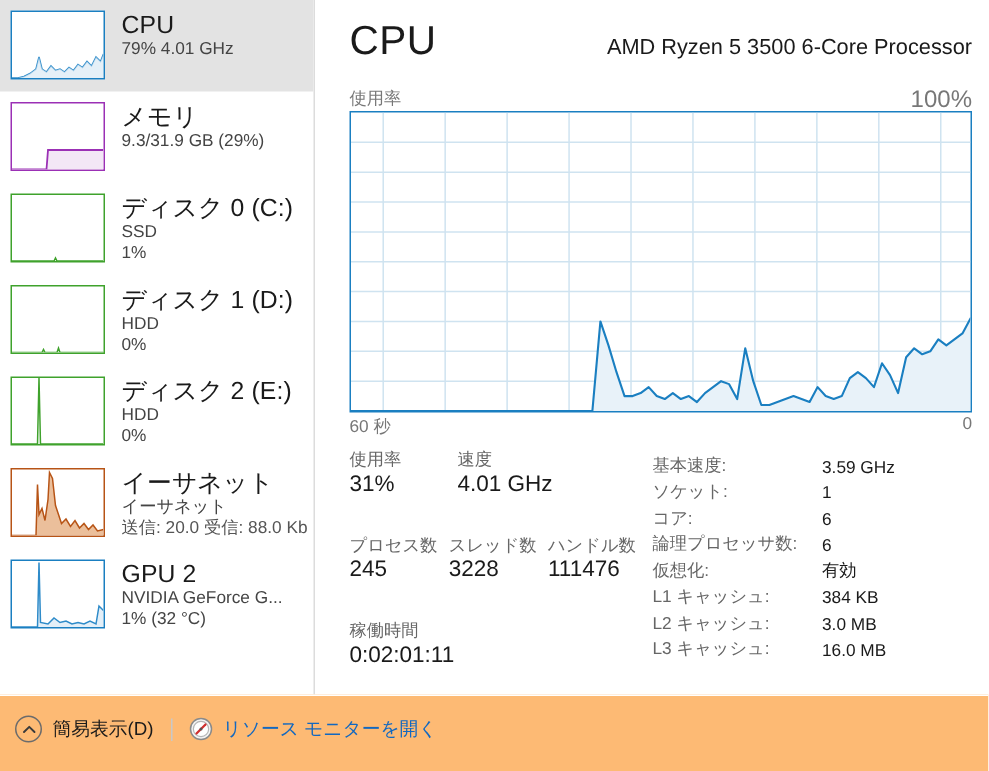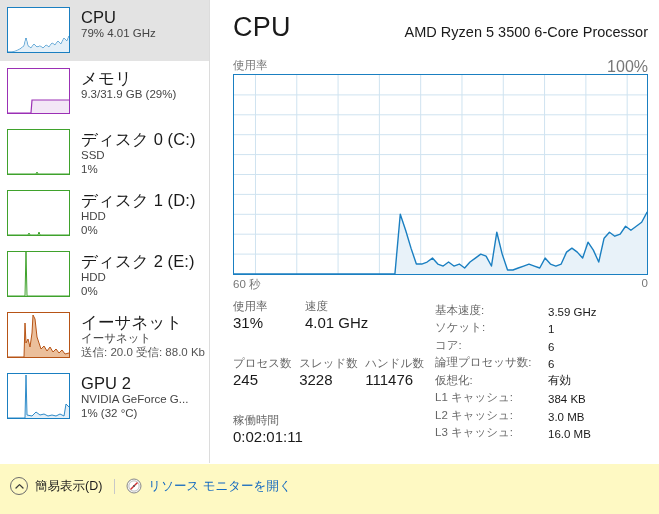--- a/index.html
+++ b/index.html
@@ -196,21 +196,21 @@
     color: #1a1a1a;
     white-space: nowrap;
   }
 
   
   #statusbar {
     position: absolute;
     left: 0; top: 463px;
     width: 659px;
     height: 51px;
-    background: #fef9c3;
+    background: #fdba74;
     border-top: 1px solid #ffffff;
   }
   #statusbar-inner {
     position: absolute;
     left: 10px; top: 13px;
     display: flex;
     align-items: center;
   }
   #collapse-btn {
     display: flex;

